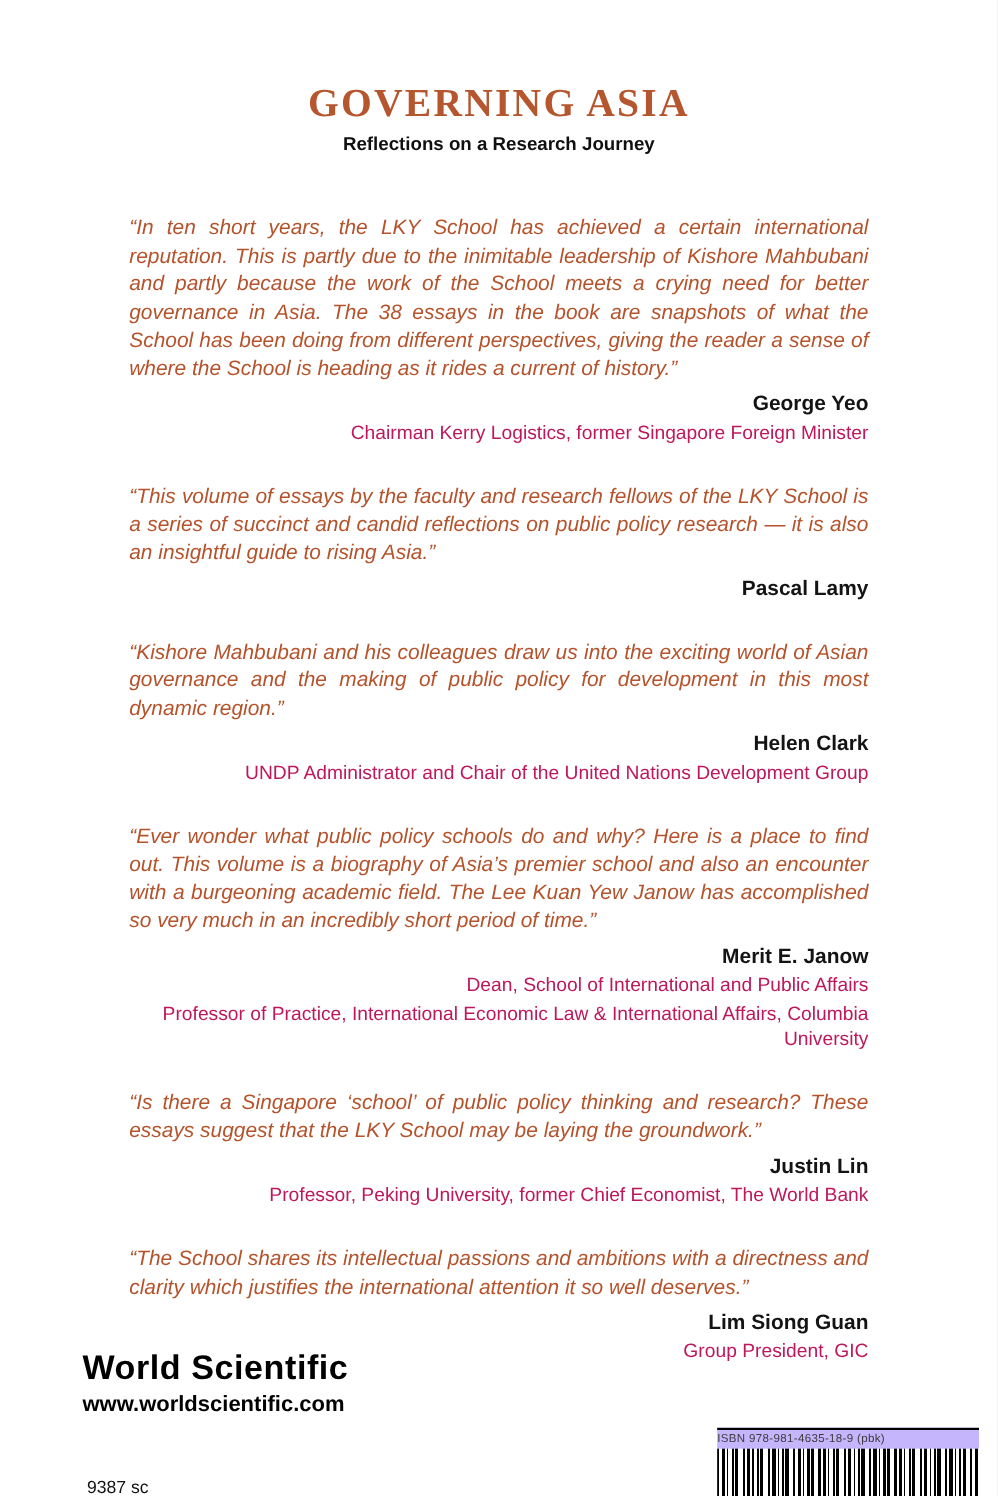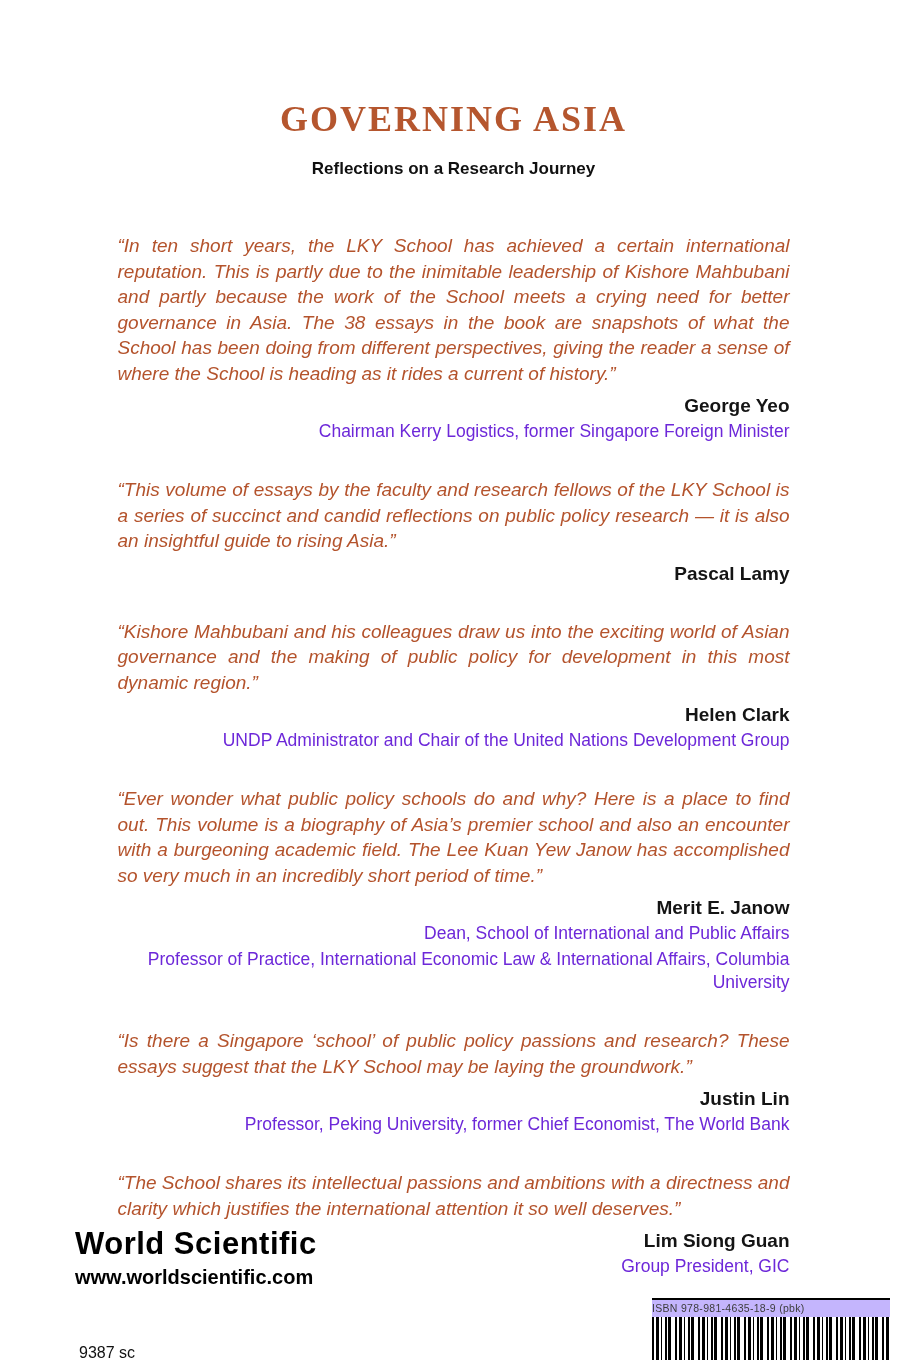--- a/index.html
+++ b/index.html
@@ -8,57 +8,57 @@
     width: 907px;
     height: 1360px;
     margin: 0 auto;
     background: #ffffff;
     font-family: "Liberation Sans", sans-serif;
     overflow: hidden;
   }
   .content {
     width: 672px;
     margin: 0 auto;
-    padding-top: 98px;
+    padding-top: 72px;
   }
   .title {
     font-family: "Liberation Serif", serif;
     font-size: 36px;
     font-weight: 600;
     letter-spacing: 2px;
     text-align: center;
     color: #b5562e;
   }
   .subtitle {
     text-align: center;
     font-weight: bold;
     font-size: 17px;
     color: #101010;
-    margin-top: 19px;
+    margin-top: 7px;
   }
   .quotes { margin-top: 54px; }
   .quote-block + .quote-block { margin-top: 34px; }
   .quote-text {
     color: #b4532c;
     font-style: italic;
     font-size: 19px;
     line-height: 25.5px;
     text-align: justify;
   }
   .attr-name {
     text-align: right;
     font-weight: bold;
     font-size: 19px;
     color: #141414;
     margin-top: 9px;
   }
   .attr-role {
     text-align: right;
     font-size: 17.5px;
-    color: #6d28d9;
+    color: #be185d;
     margin-top: 3px;
     line-height: 23px;
   }
   
   .publisher-name {
     position: absolute;
     left: 75px;
     top: 1226px;
     font-size: 31px;
     font-weight: bold;
@@ -155,21 +155,21 @@
       </div>
 
       <div class="quote-block">
         <div class="quote-text">“Ever wonder what public policy schools do and why? Here is a place to find out. This volume is a biography of Asia’s premier school and also an encounter with a burgeoning academic field. The Lee Kuan Yew Janow has accomplished so very much in an incredibly short period of time.”</div>
         <div class="attr-name">Merit E. Janow</div>
         <div class="attr-role">Dean, School of International and Public Affairs</div>
         <div class="attr-role">Professor of Practice, International Economic Law &amp; International Affairs, Columbia University</div>
       </div>
 
       <div class="quote-block">
-        <div class="quote-text">“Is there a Singapore ‘school’ of public policy passions and research? These essays suggest that the LKY School may be laying the groundwork.”</div>
+        <div class="quote-text">“Is there a Singapore ‘school’ of public policy thinking and research? These essays suggest that the LKY School may be laying the groundwork.”</div>
         <div class="attr-name">Justin Lin</div>
         <div class="attr-role">Professor, Peking University, former Chief Economist, The World Bank</div>
       </div>
 
       <div class="quote-block">
         <div class="quote-text">“The School shares its intellectual passions and ambitions with a directness and clarity which justifies the international attention it so well deserves.”</div>
         <div class="attr-name">Lim Siong Guan</div>
         <div class="attr-role">Group President, GIC</div>
       </div>
 

